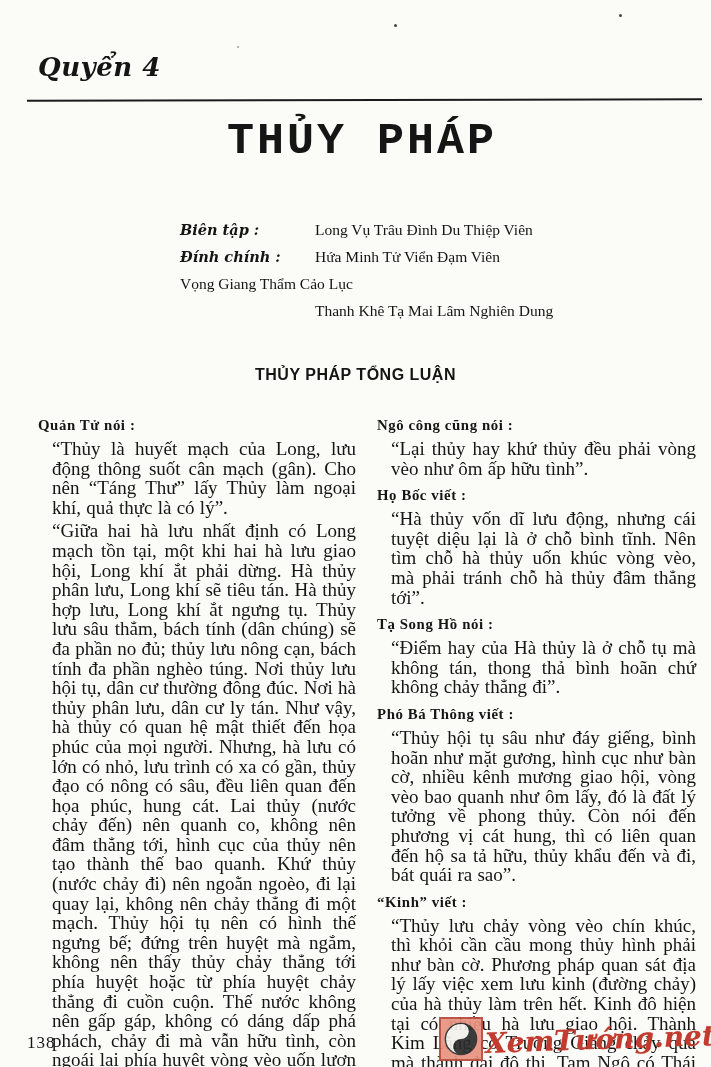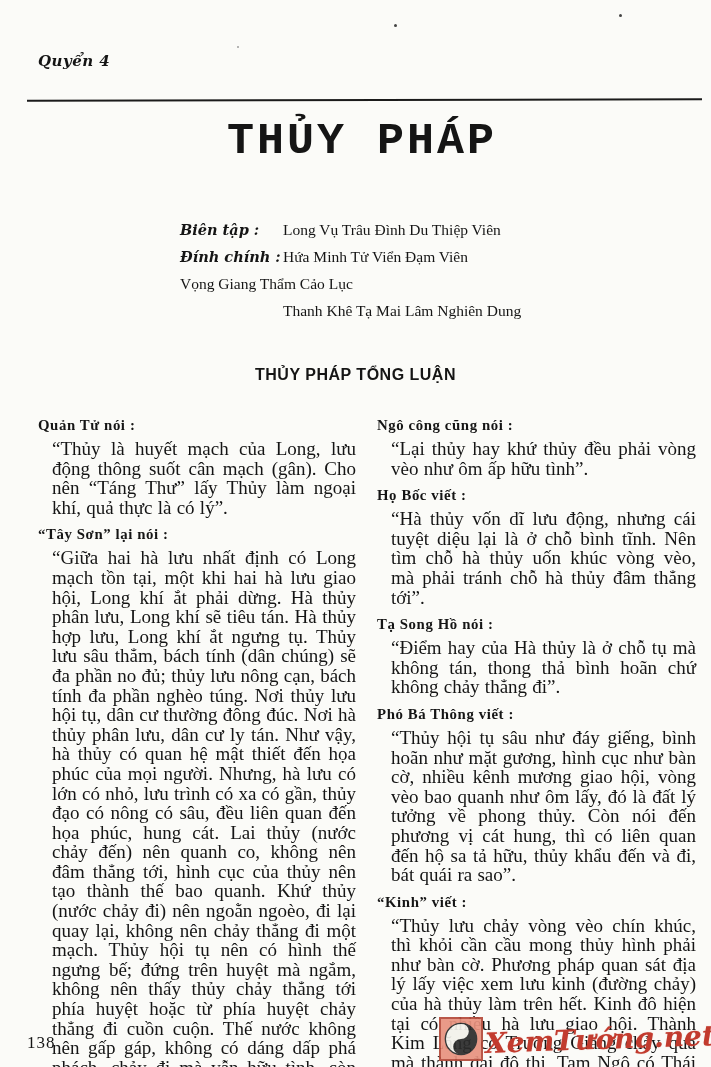--- a/index.html
+++ b/index.html
@@ -9,37 +9,37 @@
     margin:0 auto;
     background:#fbfbf8;
     color:#151515;
     font-family:"Liberation Serif", serif;
     overflow:hidden;
   }
   .volume-label{
     position:absolute;left:38px;top:52px;
     font-family:"DejaVu Serif", serif;
     font-weight:bold;font-style:italic;
-    font-size:15px;letter-spacing:.5px;
+    font-size:26px;letter-spacing:.5px;
   }
   .top-rule{
     position:absolute;left:27px;right:9px;top:99px;height:2px;
     background:#1b1b1b;transform:rotate(-.12deg);
   }
   .book-title{
     position:absolute;left:0;right:0;top:116px;
     text-align:center;
     font-family:Liberation Mono, monospace;
     font-weight:900;font-size:45px;letter-spacing:3px;margin-left:13px;
   }
   .credits{
     position:absolute;left:180px;top:216px;
     font-size:15.5px;line-height:27px;
   }
-  .credit-row{display:flex;}
+  .credit-row{display:flex;gap:32px;}
   .credit-label{
     width:103px;flex:0 0 103px;
     font-weight:bold;font-style:italic;
     font-family:"DejaVu Serif", serif;font-size:14.5px;
   }
   .credit-value{white-space:nowrap;}
   .section-heading{
     position:absolute;left:0;right:0;top:366px;
     text-align:center;
     font-family:"Liberation Sans", sans-serif;
@@ -124,21 +124,20 @@
     </div>
   </div>
 
   <div class="section-heading">THỦY PHÁP TỔNG LUẬN</div>
 
   <div class="columns">
 
     <div class="col left">
       <div class="quote-heading">Quản Tử nói :</div>
       <p class="para">“Thủy là huyết mạch của Long, lưu động thông suốt cân mạch (gân). Cho nên “Táng Thư” lấy Thủy làm ngoại khí, quả thực là có lý”.</p>
-      <div class="quote-heading">“Tây Sơn” lại nói :</div>
       <p class="para">“Giữa hai hà lưu nhất định có Long mạch tồn tại, một khi hai hà lưu giao hội, Long khí ắt phải dừng. Hà thủy phân lưu, Long khí sẽ tiêu tán. Hà thủy hợp lưu, Long khí ắt ngưng tụ. Thủy lưu sâu thẳm, bách tính (dân chúng) sẽ đa phần no đủ; thủy lưu nông cạn, bách tính đa phần nghèo túng. Nơi thủy lưu hội tụ, dân cư thường đông đúc. Nơi hà thủy phân lưu, dân cư ly tán. Như vậy, hà thủy có quan hệ mật thiết đến họa phúc của mọi người. Nhưng, hà lưu có lớn có nhỏ, lưu trình có xa có gần, thủy đạo có nông có sâu, đều liên quan đến họa phúc, hung cát. Lai thủy (nước chảy đến) nên quanh co, không nên đâm thẳng tới, hình cục của thủy nên tạo thành thế bao quanh. Khứ thủy (nước chảy đi) nên ngoằn ngoèo, đi lại quay lại, không nên chảy thẳng đi một mạch. Thủy hội tụ nên có hình thế ngưng bế; đứng trên huyệt mà ngắm, không nên thấy thủy chảy thẳng tới phía huyệt hoặc từ phía huyệt chảy thẳng đi cuồn cuộn. Thế nước không nên gấp gáp, không có dáng dấp phá phách, chảy đi mà vẫn hữu tình, còn ngoái lại phía huyệt vòng vèo uốn lượn nhiều khúc, như không nở bỏ đi”.</p>
     </div>
 
     <div class="col right">
       <div class="quote-heading">Ngô công cũng nói :</div>
       <p class="para">“Lại thủy hay khứ thủy đều phải vòng vèo như ôm ấp hữu tình”.</p>
       <div class="quote-heading">Họ Bốc viết :</div>
       <p class="para">“Hà thủy vốn dĩ lưu động, nhưng cái tuyệt diệu lại là ở chỗ bình tĩnh. Nên tìm chỗ hà thủy uốn khúc vòng vèo, mà phải tránh chỗ hà thủy đâm thẳng tới”.</p>
       <div class="quote-heading">Tạ Song Hồ nói :</div>
       <p class="para">“Điểm hay của Hà thủy là ở chỗ tụ mà không tán, thong thả bình hoãn chứ không chảy thẳng đi”.</p>

